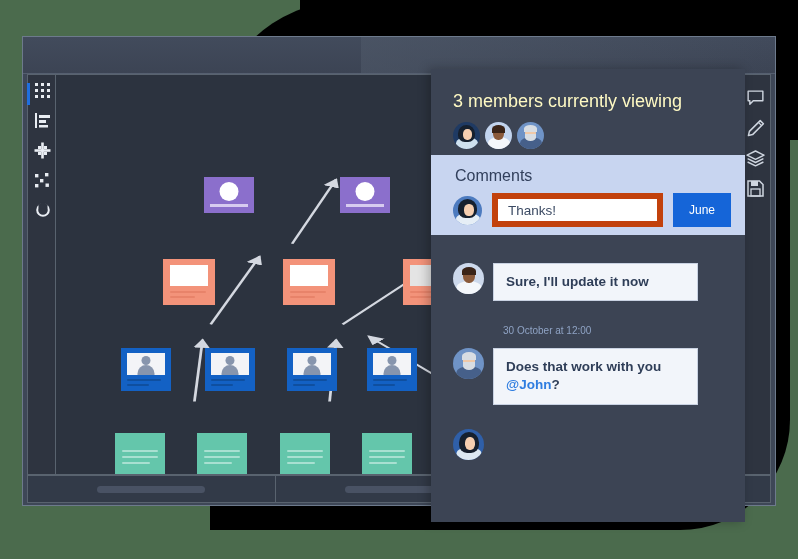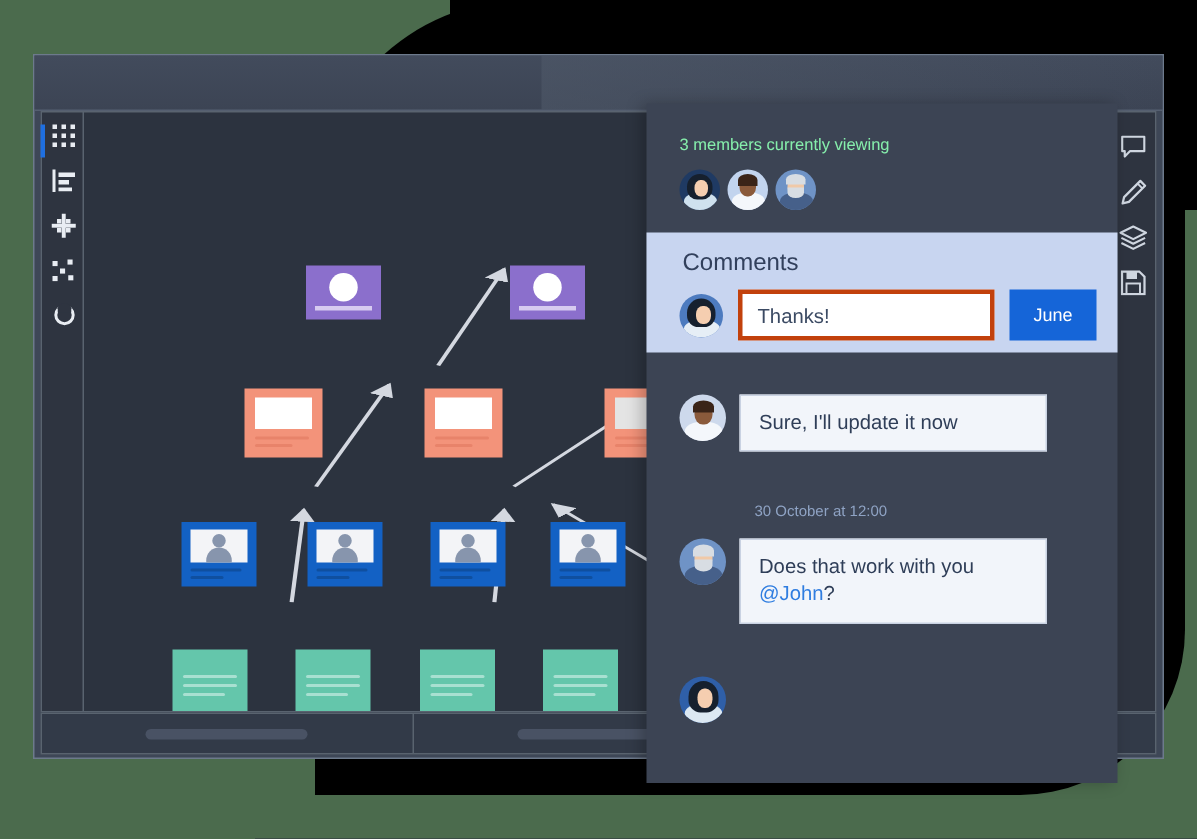--- a/index.html
+++ b/index.html
@@ -106,41 +106,41 @@
   .n-green .ln{left:7px;height:2px;background:#a8e0d1;}
 
   svg.edges{position:absolute;left:0;top:0;width:100%;height:100%;pointer-events:none;}
 
   
   .comments{
     position:absolute;left:431px;top:69px;width:314px;bottom:37px;
     background:#3c4454;box-shadow:-3px 0 10px rgba(0,0,0,.25);
   }
   .viewing{padding:22px 0 0 22px;}
-  .viewing .txt{color:#86efac;font-size:11px;}
+  .viewing .txt{color:#fef9c3;font-size:18px;}
   .avrow{display:flex;gap:5px;margin-top:10px;}
   .av{width:27px;height:27px;border-radius:50%;position:relative;overflow:hidden;flex:0 0 auto;}
 
   .cbanner{
     position:absolute;left:0;right:0;top:86px;height:80px;background:#c8d5f0;
   }
   .cbanner h2{margin:0;padding:12px 0 0 24px;font-size:16px;color:#32405c;font-weight:400;}
   .crow{display:flex;align-items:center;gap:10px;padding:8px 14px 0 22px;}
   .cinput{
-    flex:1 1 auto;height:34px;background:#fff;border:3px solid #c2410c;
+    flex:1 1 auto;height:34px;background:#fff;border:6px solid #c2410c;
     display:flex;align-items:center;padding:0 10px;box-sizing:border-box;
     color:#3b4a63;font-size:13.5px;
   }
   .sendbtn{
     width:58px;height:34px;background:#1565d8;color:#fff;border:none;
     font-size:12px;font-family:inherit;cursor:pointer;flex:0 0 auto;
   }
 
   .clist{position:absolute;left:0;right:0;top:170px;bottom:0;padding:24px 0 0 0;overflow:hidden;}
-  .cmsg{display:flex;gap:9px;padding:0 22px 12px 22px;margin-bottom:23px;}
+  .cmsg{display:flex;gap:9px;padding:0 22px 12px 22px;margin-bottom:12px;font-weight:bold;}
   .cmsg .bubble{
     flex:1 1 auto;background:#f2f5fa;border:1px solid #c9d2e2;color:#2f3e58;
     font-size:13.5px;line-height:1.35;padding:9px 12px;box-sizing:border-box;max-width:205px;
   }
   .cmsg .bubble .mention{color:#2f7de0;}
   .ctime{color:#8fa3c4;font-size:10px;padding-left:72px;margin:2px 0 12px 0;}
   .a-head{position:absolute;border-radius:50%;}
   .a-body{position:absolute;left:50%;transform:translateX(-50%);border-radius:50% 50% 0 0;}
   .a-hair{position:absolute;}
 </style>

